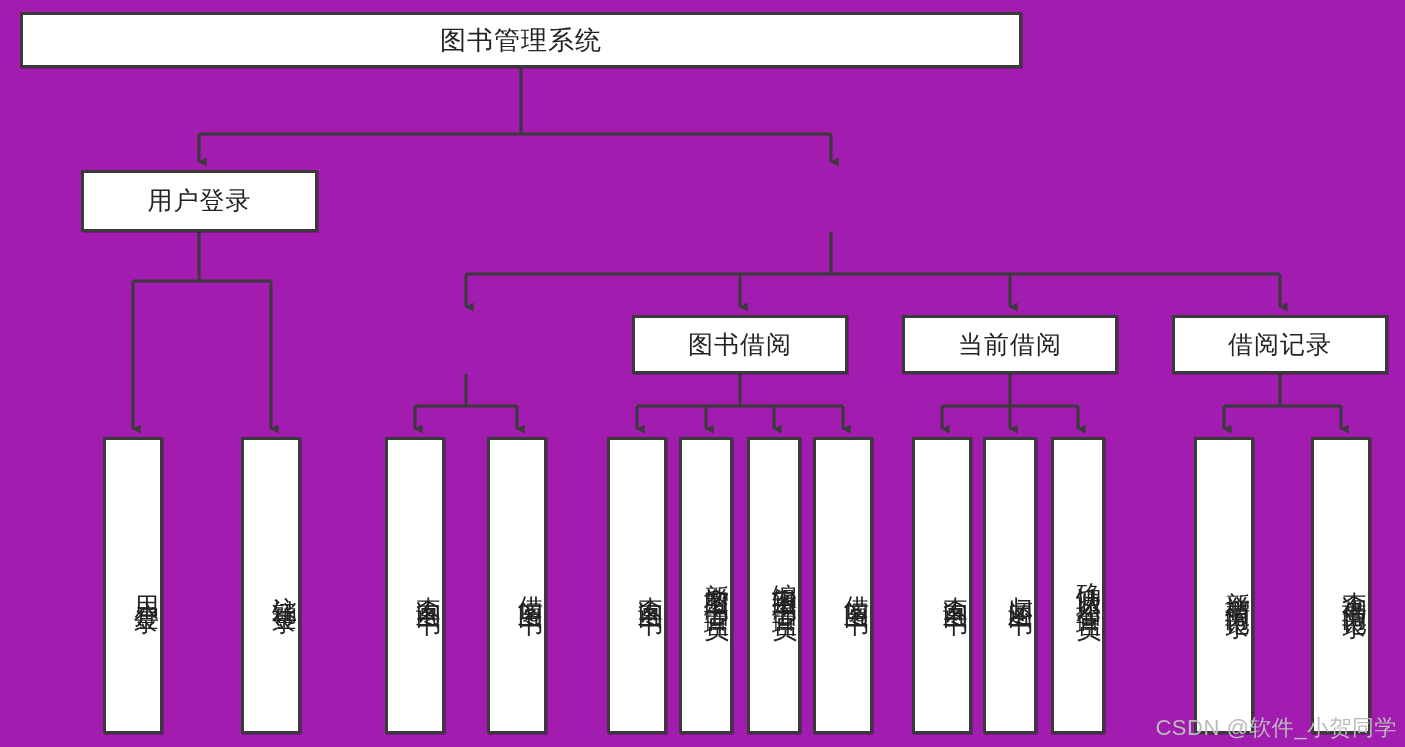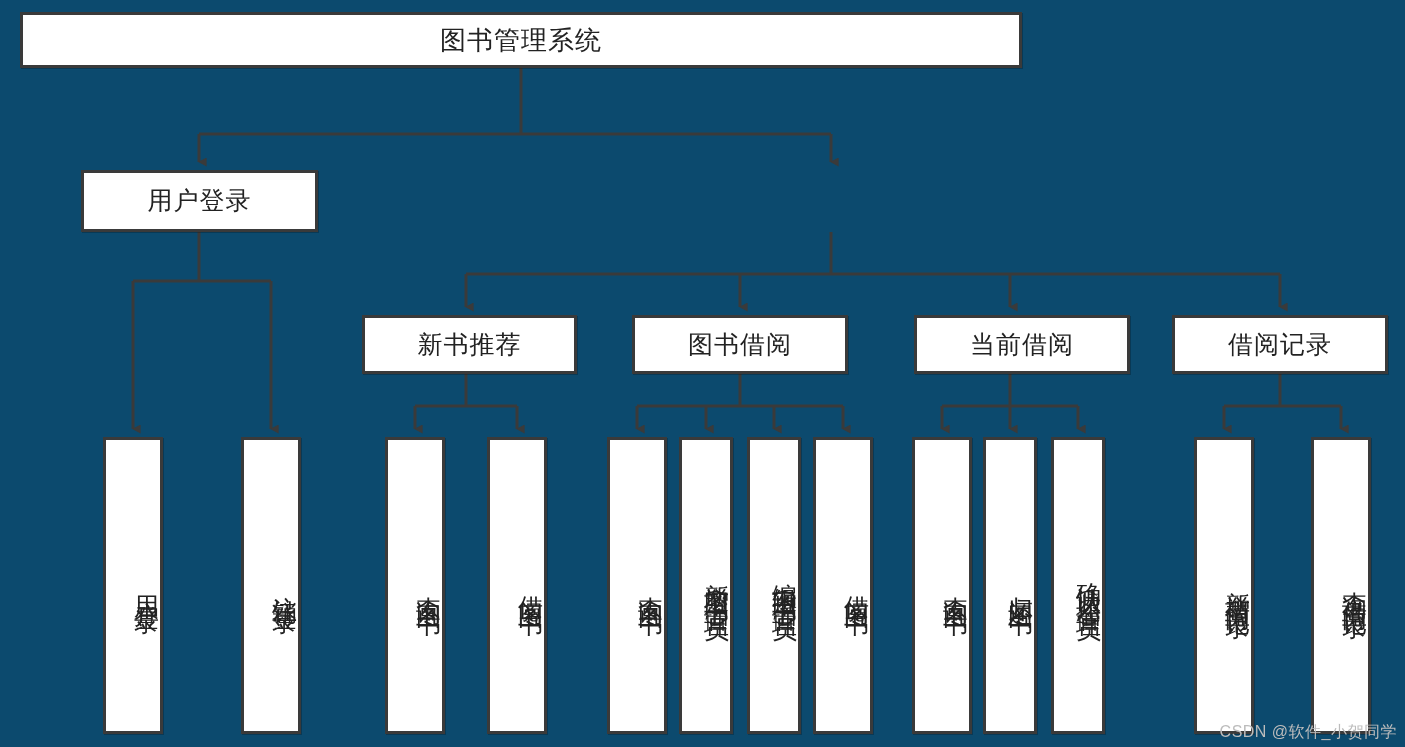--- a/index.html
+++ b/index.html
@@ -8,21 +8,21 @@
     padding: 0;
     background: #ffffff;
   }
   body {
     font-family: "Liberation Sans", "DejaVu Sans", sans-serif;
   }
   #stage {
     position: relative;
     width: 1405px;
     height: 747px;
-    background: #0c4a6e;
+    background: #a21caf;
     overflow: hidden;
   }
   #wires {
     position: absolute;
     left: 0;
     top: 0;
     width: 1405px;
     height: 747px;
     pointer-events: none;
   }
@@ -61,21 +61,21 @@
   }
   .node.v > span {
     display: block;
     writing-mode: vertical-rl;
     text-orientation: upright;
   }
   .watermark {
     position: absolute;
     right: 8px;
     bottom: 4px;
-    font-size: 16px;
+    font-size: 22px;
     color: #bcbcbc;
     letter-spacing: 0.5px;
     white-space: nowrap;
     z-index: 5;
     margin-top: 28px;
   }
 </style>
 </head>
 <body>
 
@@ -132,27 +132,24 @@
   </svg>
 
   <div class="node h root" style="left:20px; top:12px; width:1002px; height:56px;">
     <span>图书管理系统</span>
   </div>
 
   <div class="node h" style="left:81px; top:170px; width:237px; height:62px;">
     <span>用户登录</span>
   </div>
 
-  <div class="node h" style="left:362px; top:315px; width:215px; height:59px;">
-    <span>新书推荐</span>
-  </div>
   <div class="node h" style="left:632px; top:315px; width:216px; height:59px;">
     <span>图书借阅</span>
   </div>
-  <div class="node h" style="left:902px; top:315px; width:216px; height:59px;margin-left:12px;">
+  <div class="node h" style="left:902px; top:315px; width:216px; height:59px;">
     <span>当前借阅</span>
   </div>
   <div class="node h" style="left:1172px; top:315px; width:216px; height:59px;text-align:center;">
     <span>借阅记录</span>
   </div>
 
   <div class="node v" style="left:103px; top:437px; width:60px; height:297px;">
     <span>用户登录</span>
   </div>
   <div class="node v" style="left:241px; top:437px; width:60px; height:297px;">

